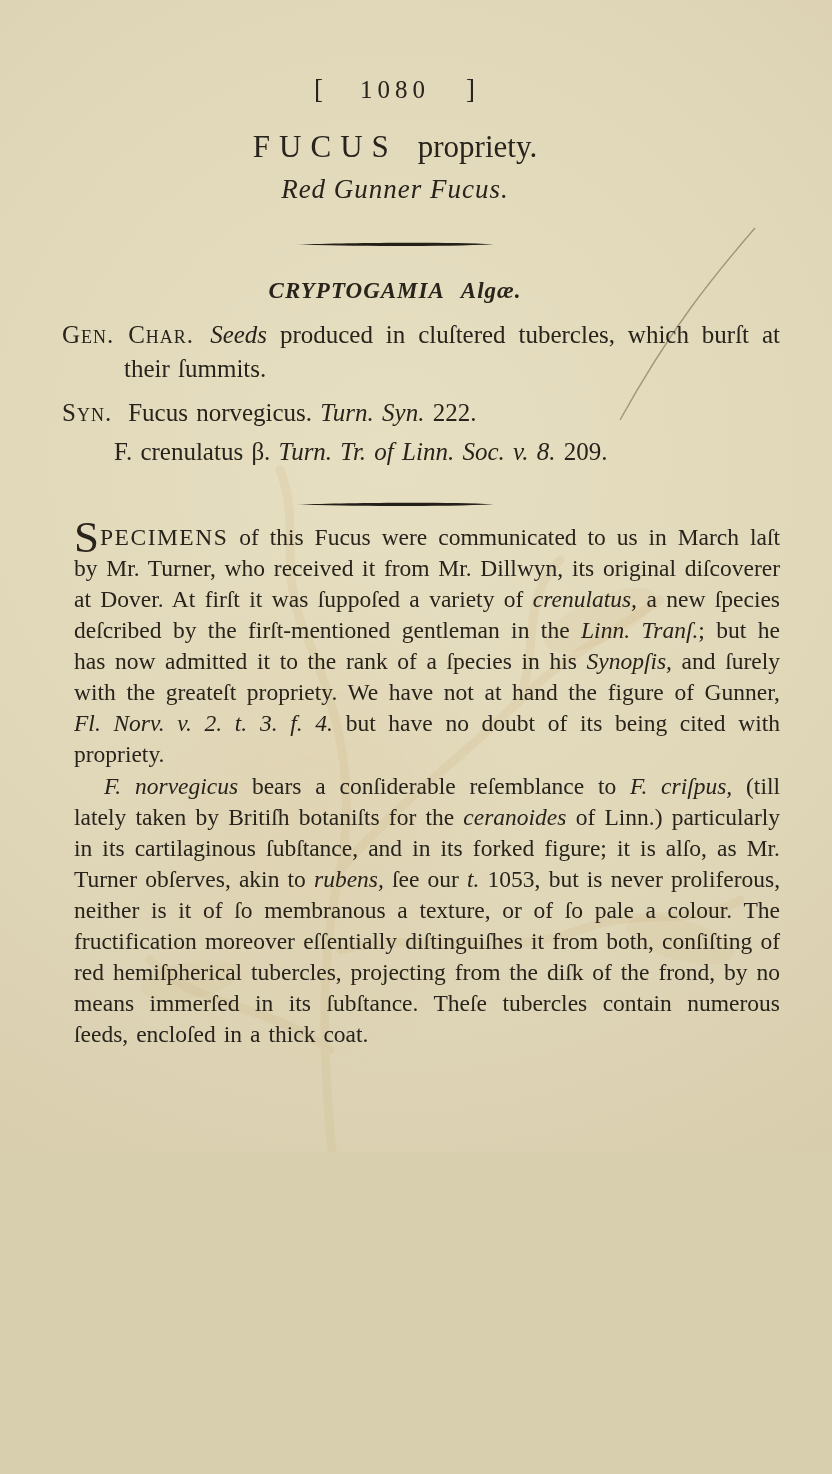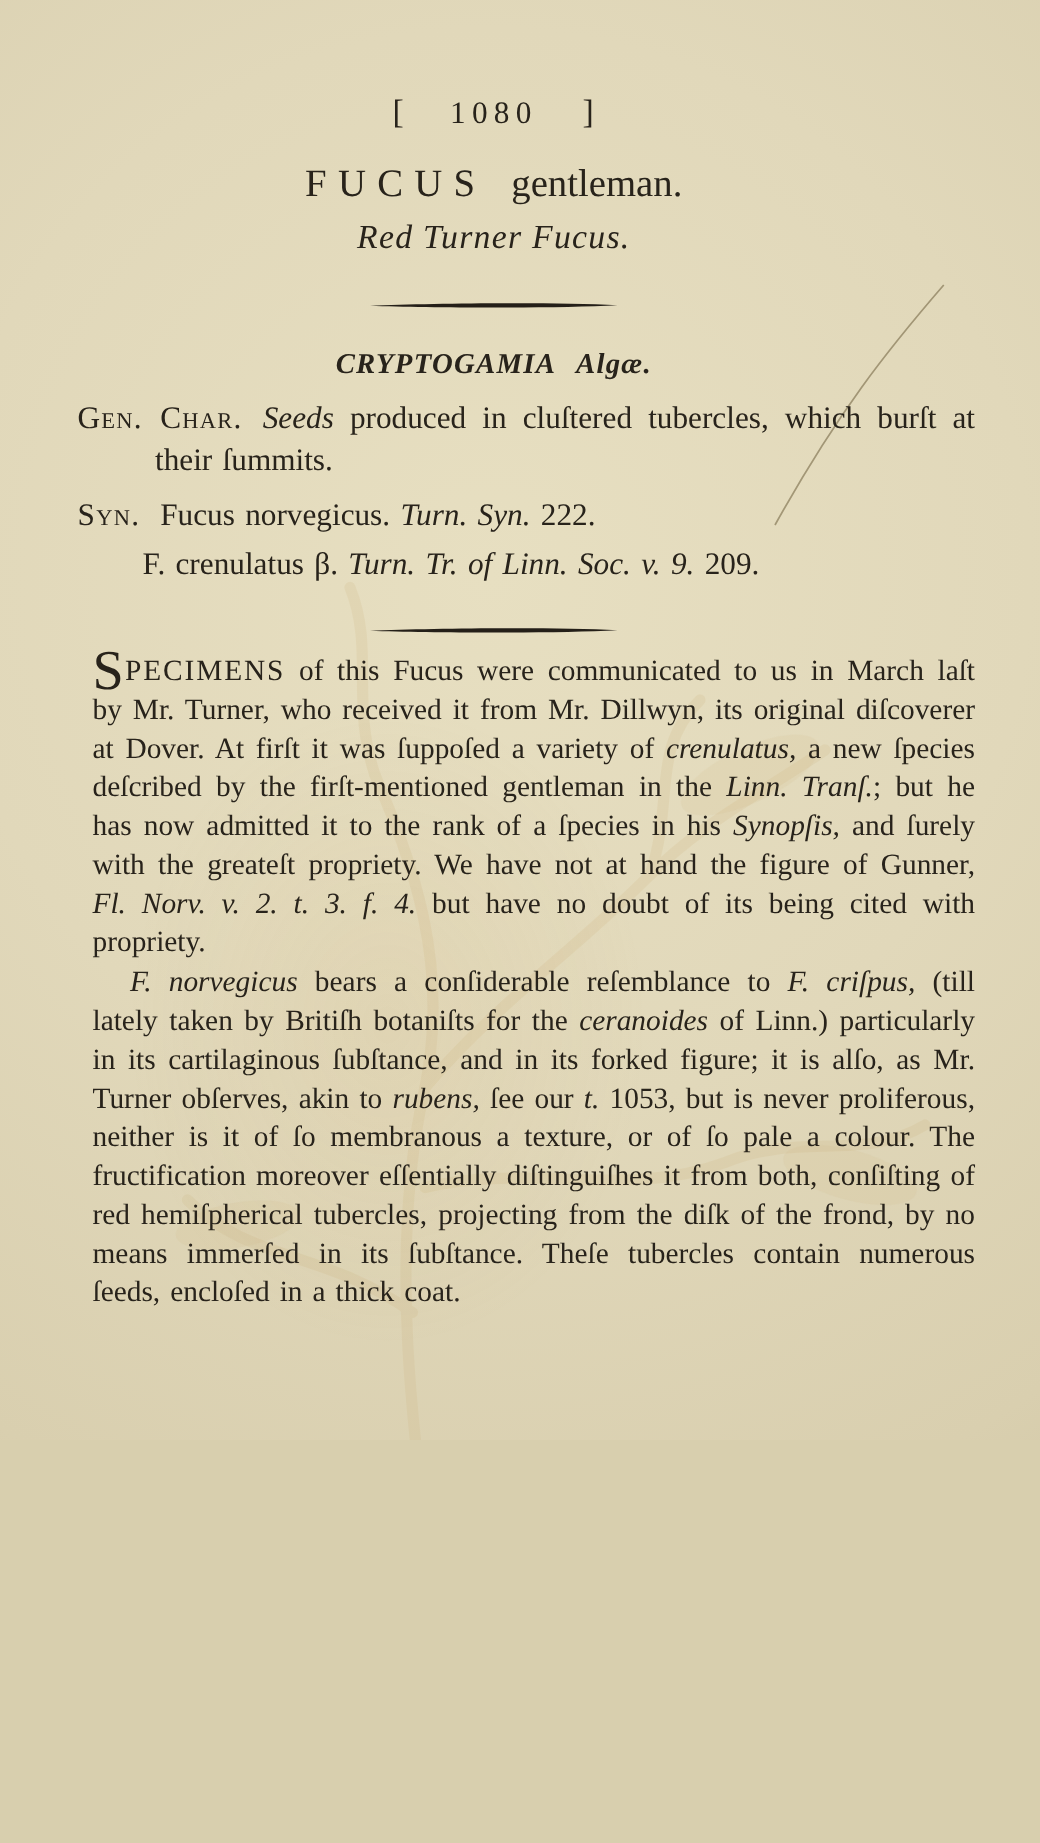--- a/index.html
+++ b/index.html
@@ -79,43 +79,43 @@
   <span class="stain1"></span>
   <span class="stain2"></span>
 
   <div class="content">
 
     <header>
       <div class="folio centered">
         <span class="bracket">[</span><span class="num">1080</span><span class="bracket">]</span>
       </div>
       <h1 class="title centered">
-        <span class="genus">FUCUS</span><span class="species">gentleman.</span>
+        <span class="genus">FUCUS</span><span class="species">propriety.</span>
       </h1>
-      <h2 class="subtitle centered">Red Turner Fucus.</h2>
+      <h2 class="subtitle centered">Red Gunner Fucus.</h2>
     </header>
 
     <div class="swell-rule">
       <svg viewBox="0 0 198 7">
           <path d="M0 3.6 C 50 1.6 148 0.6 198 3.2 C 148 5.8 50 5.4 0 3.6 Z" fill="#241f18"></path>
         </svg>
     </div>
 
     <section>
       <p class="classline centered">
         <span>CRYPTOGAMIA</span><span class="order">Algæ.</span>
       </p>
       <p class="entry hang">
         <span class="sc">Gen. Char.</span><span><span class="it">Seeds</span><span> produced in cluſtered tubercles, which burſt at their ſummits.</span></span>
       </p>
       <p class="entry hang" style="margin-top:10px;">
         <span class="sc">Syn.</span><span><span>Fucus norvegicus.  </span><span class="it">Turn. Syn.</span><span> 222.</span></span>
       </p>
       <p class="entry syn2">
-        <span><span>F. crenulatus β.  </span><span class="it">Turn. Tr. of Linn. Soc. v. 9.</span><span> 209.</span></span>
+        <span><span>F. crenulatus β.  </span><span class="it">Turn. Tr. of Linn. Soc. v. 8.</span><span> 209.</span></span>
       </p>
     </section>
 
     <div class="swell-rule rule2">
       <svg viewBox="0 0 198 7">
           <path d="M0 3.6 C 50 1.6 148 0.6 198 3.2 C 148 5.8 50 5.4 0 3.6 Z" fill="#241f18"></path>
         </svg>
     </div>
 
     <section>

